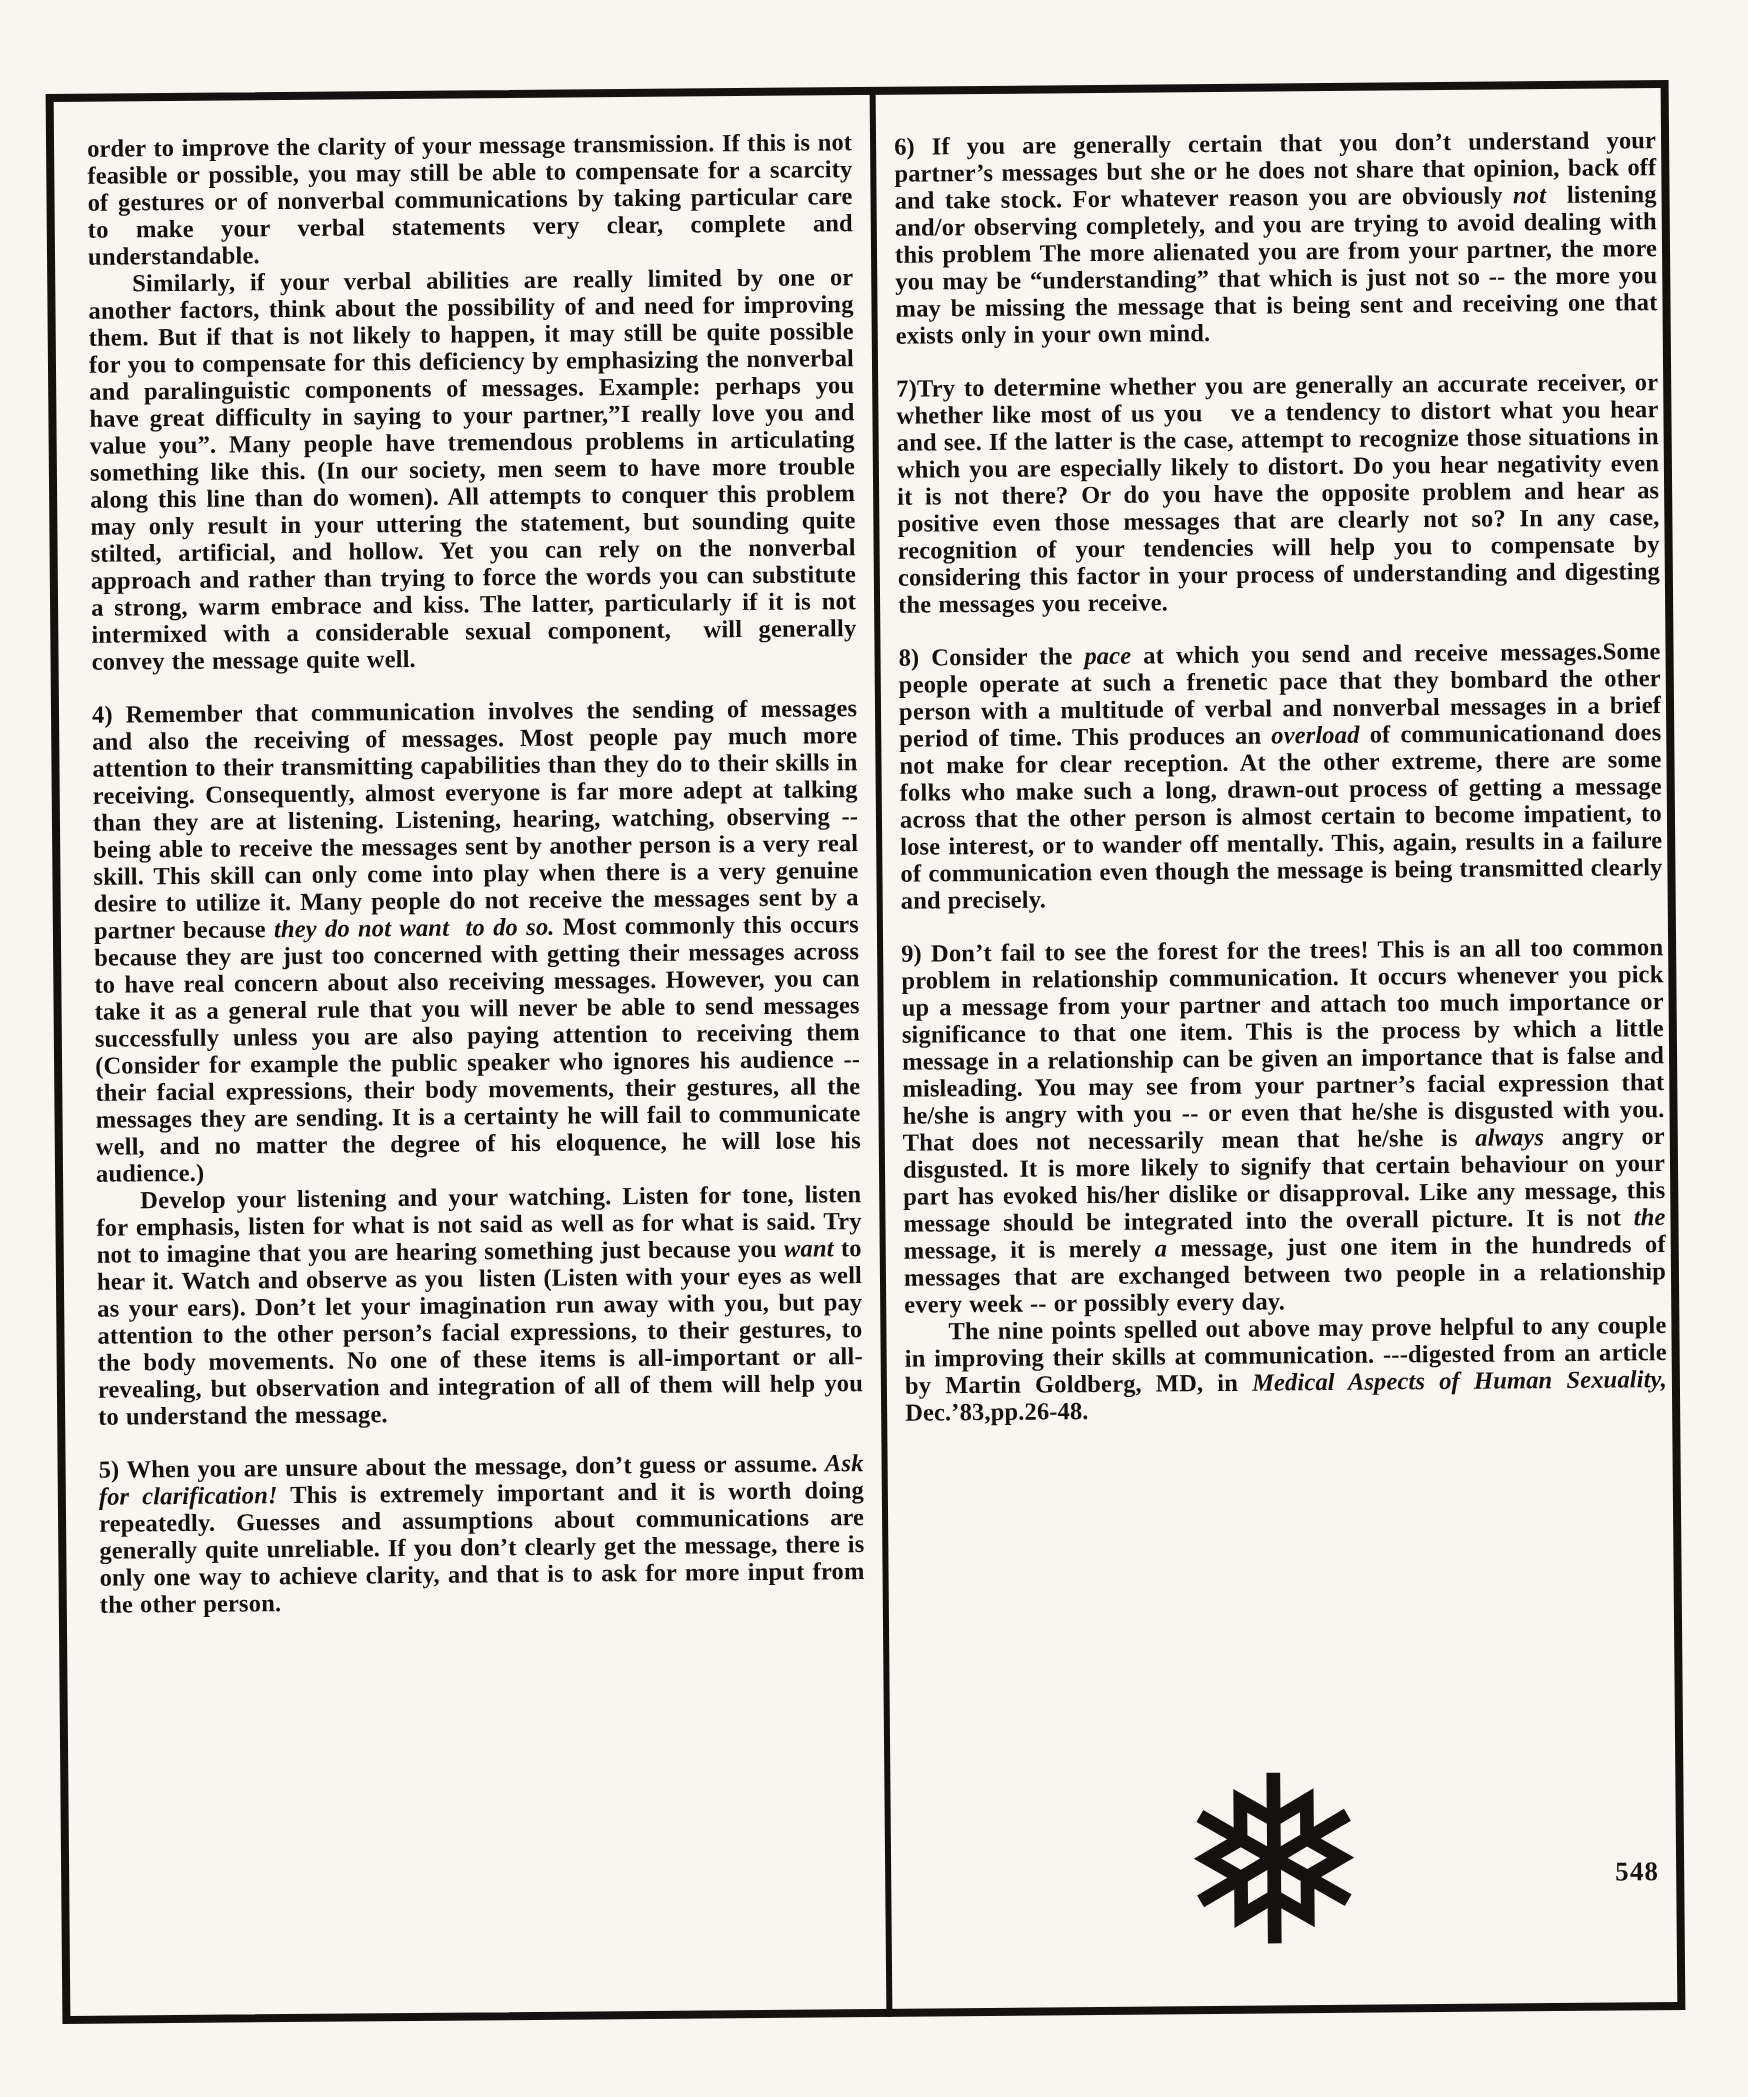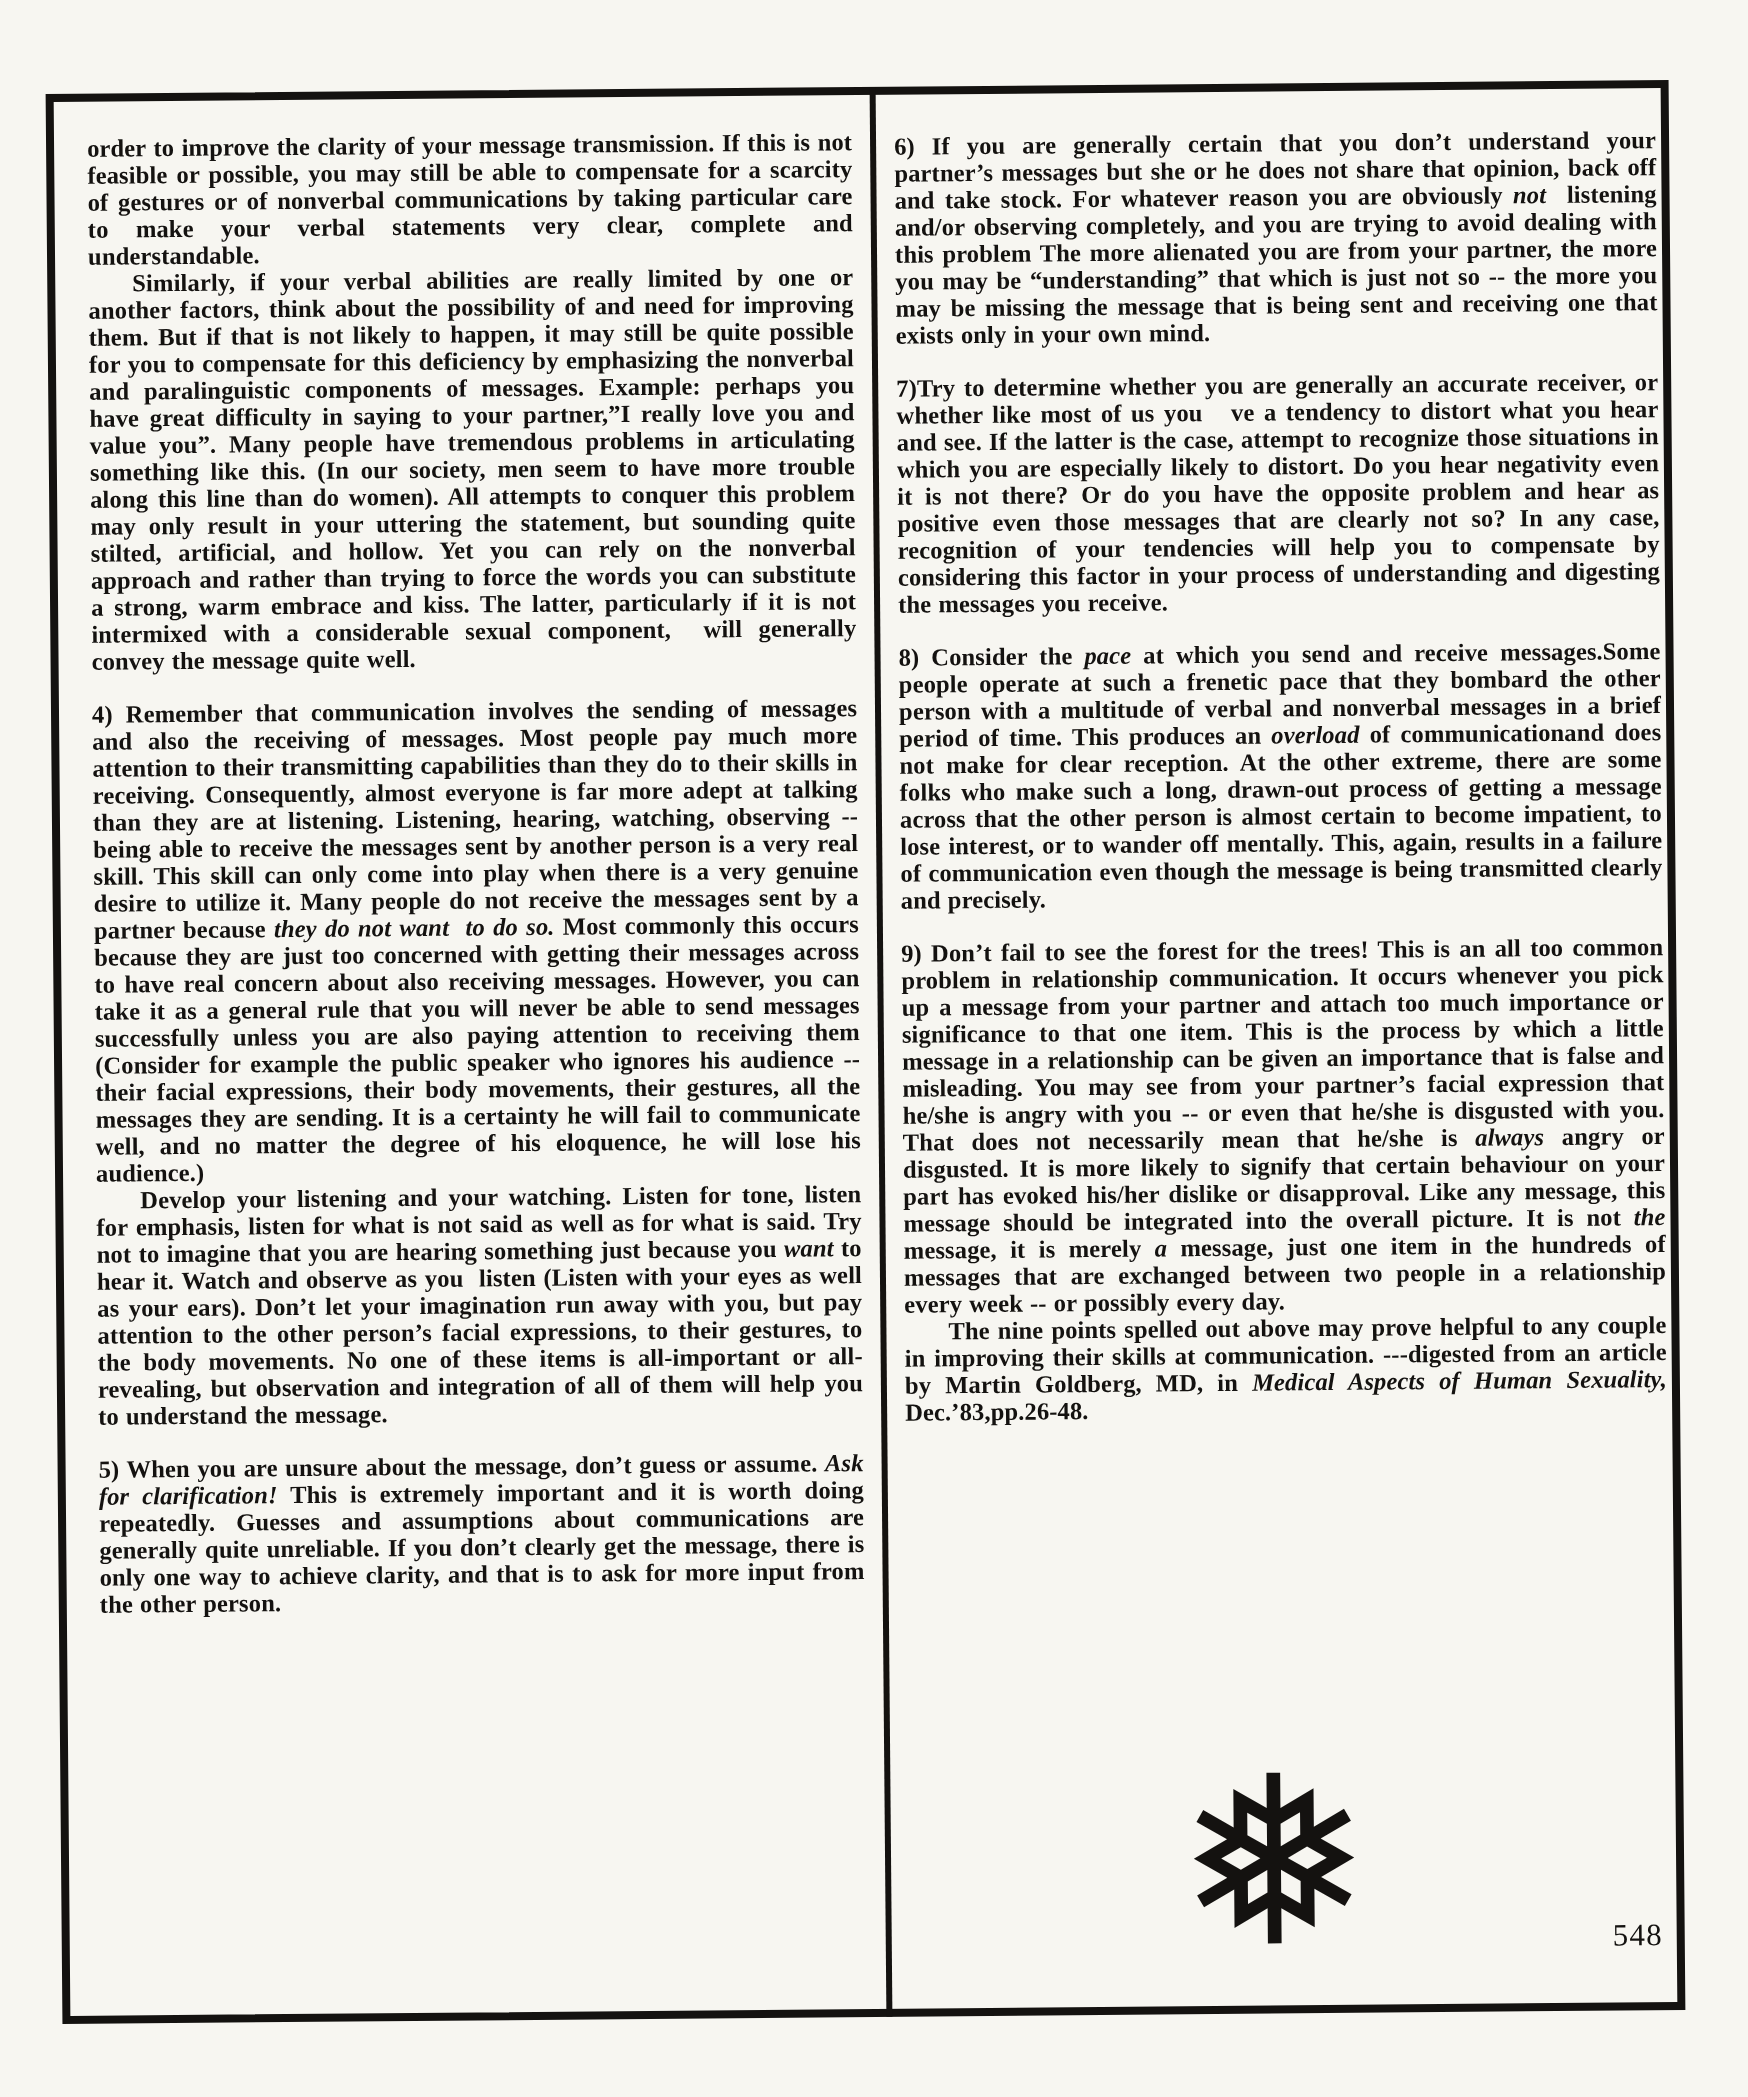--- a/index.html
+++ b/index.html
@@ -69,25 +69,25 @@
     width:234px;
     font-size:234px;
     line-height:234px;
     font-family:"DejaVu Sans", sans-serif;
     color:var(--ink);
     text-align:center;
   }
   .page-number{
     position:absolute;
     left:1525px;
-    top:1829px;
+    top:1768px;
     width:86px;
     text-align:center;
-    font-size:31px;
-    font-weight:400;
+    font-size:27px;
+    font-weight:700;
     letter-spacing:1.2px;
   }
 </style>
 </head>
 <body>
 
 <div class="sheet">
   <div class="frame">
     <div class="divider"></div>
     <div class="col col-left">

